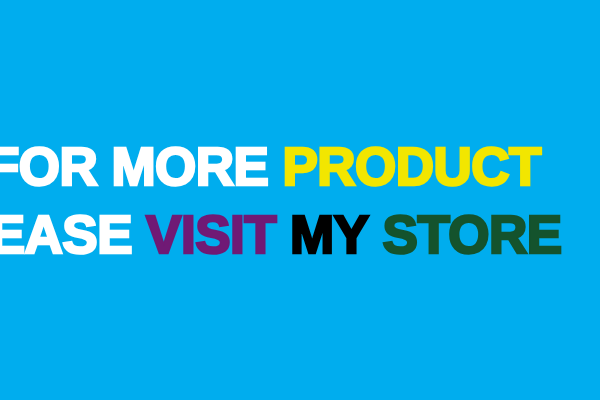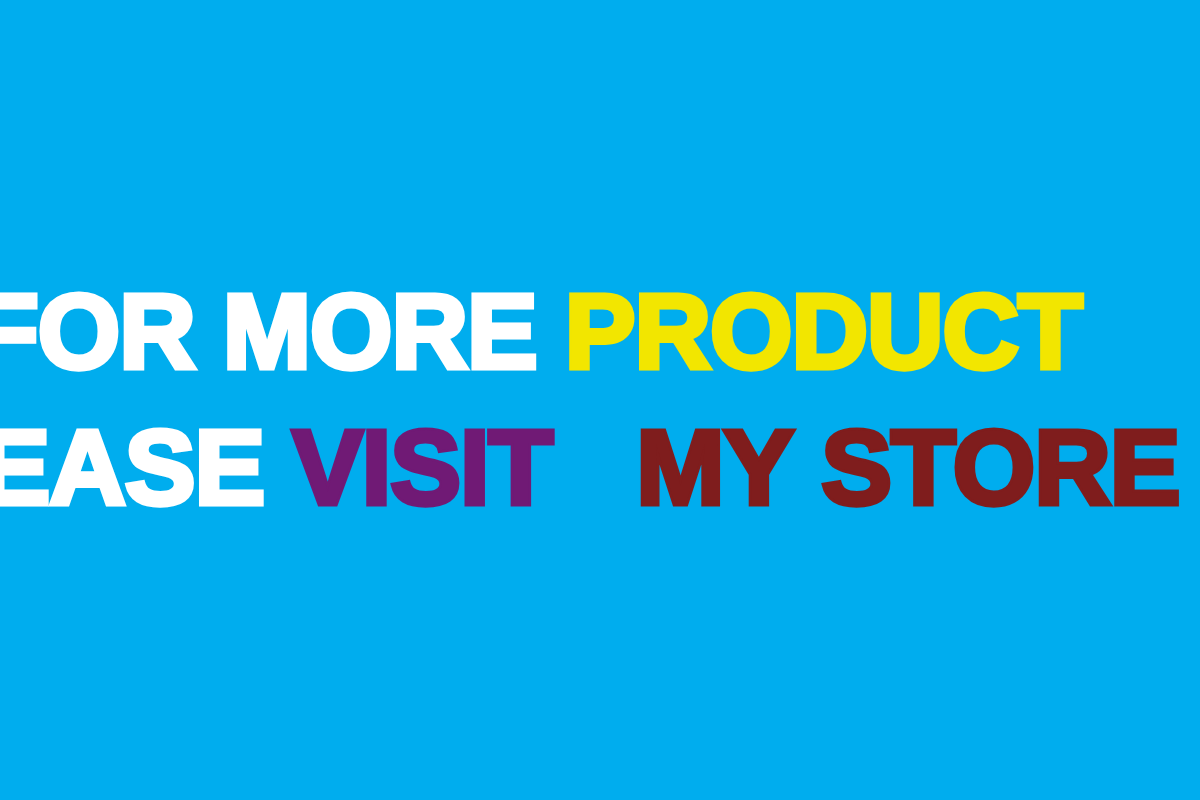--- a/index.html
+++ b/index.html
@@ -71,18 +71,18 @@
 
 <div id="banner" style="background: rgb(0, 173, 238);">
 
   <div id="headline">
 
     <div class="line" id="line-1">
       <span class="w-white" style="color: rgb(255, 255, 255);">FOR</span><span class="sp"></span><span class="w-white" style="color: rgb(255, 255, 255);">MORE</span><span class="sp"></span><span class="w-yellow" style="color: rgb(242, 230, 0);">PRODUCT</span>
     </div>
 
     <div class="line" id="line-2">
-      <span class="w-white" style="color: rgb(255, 255, 255);">PLEASE</span><span class="sp"></span><span class="w-magenta" style="color: #701a75;">VISIT</span><span class="sp"></span><span class="w-magenta" style="color: #7f1d1d; margin-left: 28px;">MY</span><span class="sp"></span><span class="w-magenta" style="color: #7f1d1d;">STORE</span>
+      <span class="w-white" style="color: rgb(255, 255, 255);">PLEASE</span><span class="sp"></span><span class="w-magenta" style="color: #701a75;">VISIT</span><span class="sp"></span><span class="w-magenta" style="color: #000000;">MY</span><span class="sp"></span><span class="w-magenta" style="color: #14532d;">STORE</span>
     </div>
 
   </div>
 
 </div>
 
 </body></html>

